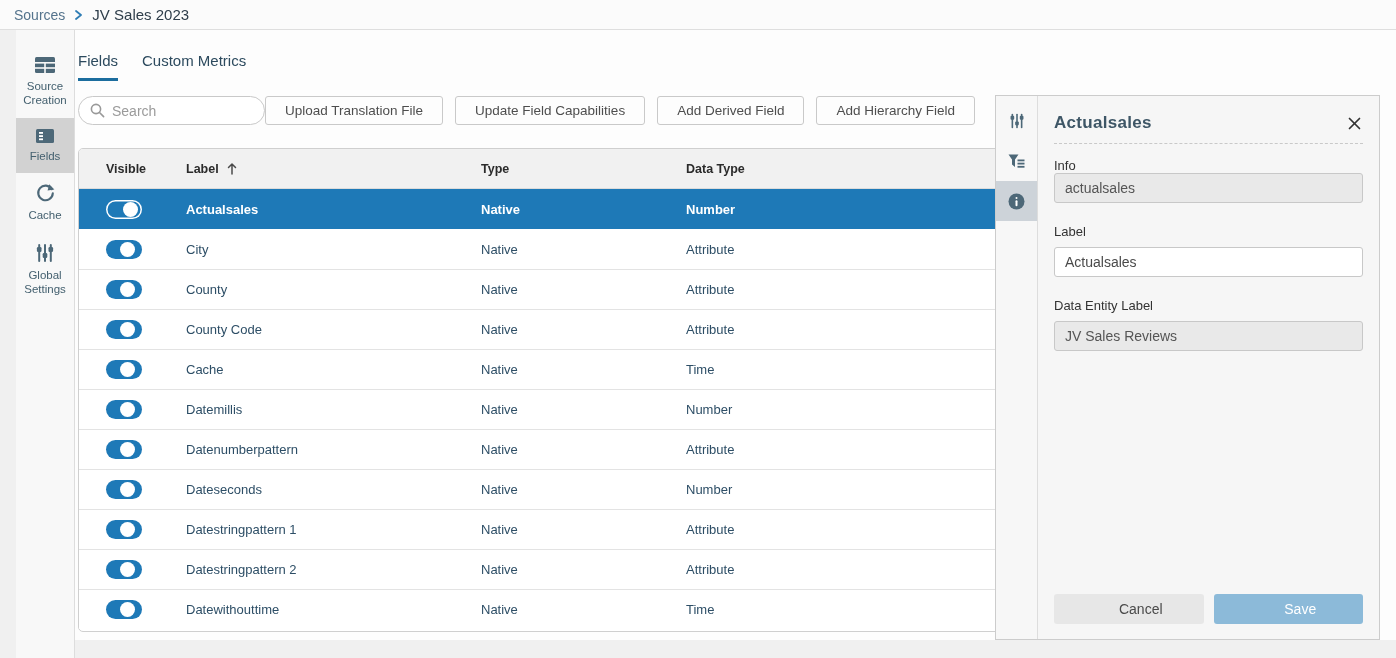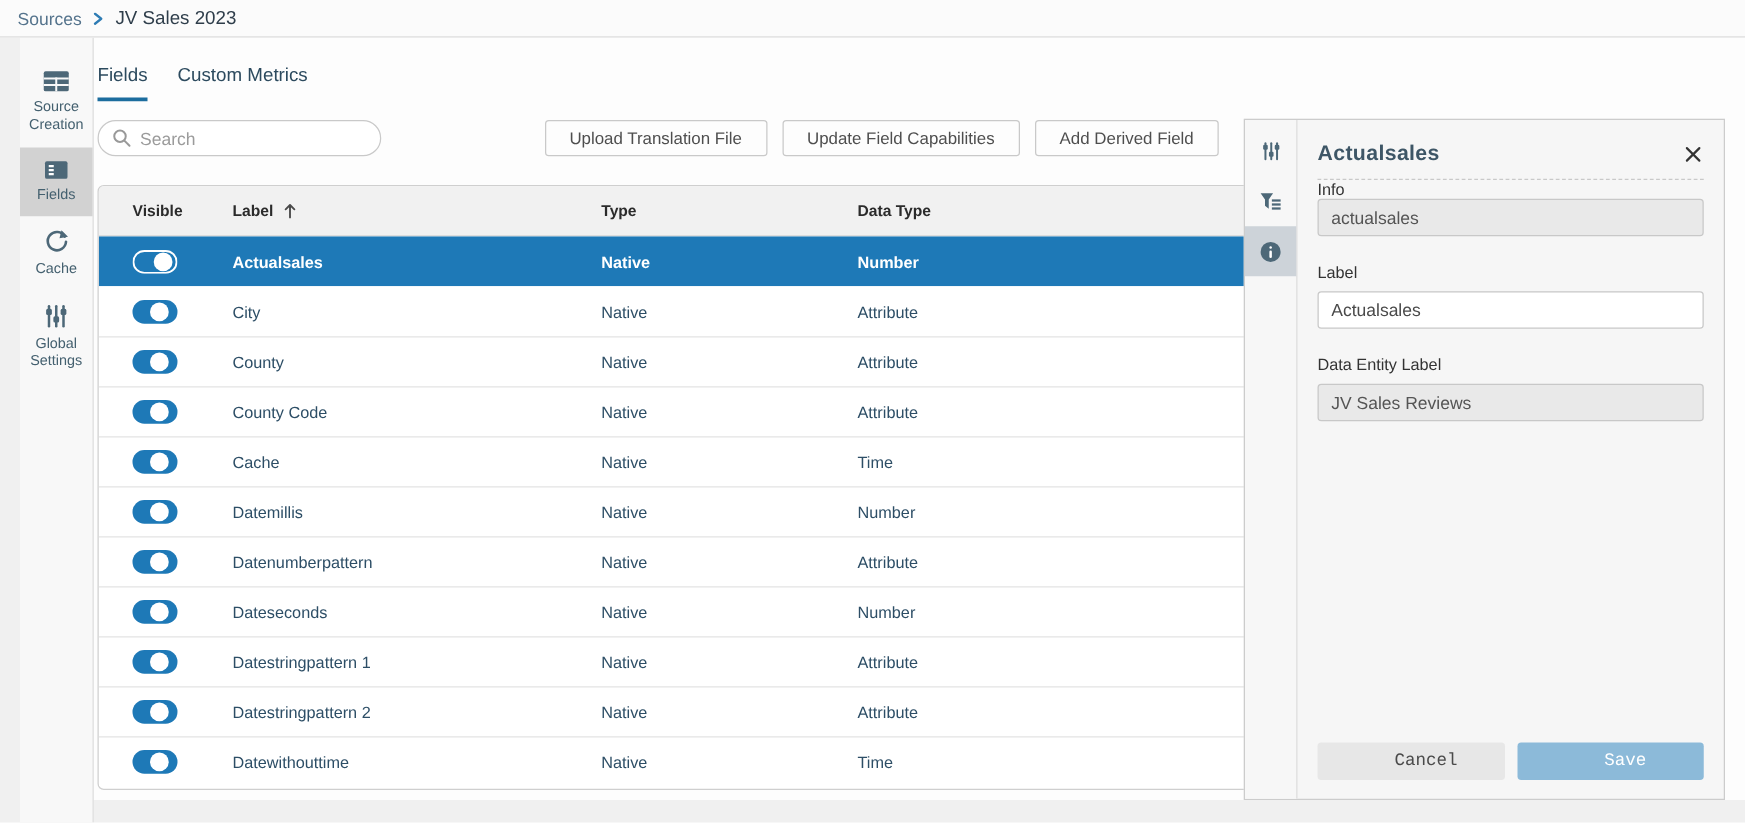--- a/index.html
+++ b/index.html
@@ -119,33 +119,33 @@
   }
   .rail-item { height:40px; display:flex; align-items:center; justify-content:center; cursor:pointer; }
   .rail-item.active { background:#cdd3d9; }
   .detail { flex:1; position:relative; padding:0 16px; }
   .detail-head {
     padding-top:17px; padding-bottom:10px; display:flex; align-items:center;
     border-bottom:1px dashed #c9c9c9;
   }
   .detail-title { font-size:17px; font-weight:600; letter-spacing:.3px; color:#3e5666; }
   .close-btn { margin-left:auto; cursor:pointer; display:flex; padding:2px; }
-  .section-title { font-size:13px; color:#333; }
+  .section-title { font-size:13px; color:#333; margin-top:14px; }
   .field-label { font-size:13px; color:#333; margin:21px 0 8px; }
   .field-input {
     width:100%; height:30px; border:1px solid #c8c8c8; border-radius:3px;
     padding:0 10px; font-size:14px; font-family:inherit; color:#4a4a4a; background:#fff;
   }
   .field-input.disabled { background:#e9e9e9; color:#555; }
   .panel-actions {
     position:absolute; bottom:15px; left:16px; right:16px; display:flex; gap:10px;
   }
   .panel-actions button {
     flex:1; height:30px; border:none; border-radius:3px; font-size:14px;
-    font-family:Liberation Mono, monospace; cursor:pointer;padding-left:24px;
+    font-family:Liberation Sans, sans-serif; cursor:pointer;padding-left:24px;
   }
   .cancel-btn { background:#e7e7e7; color:#4a4a4a; }
   .save-btn { background:#8cbad9; color:#fff; }
 </style>
 </head>
 <body>
 
 <header class="topbar">
   <span class="crumb-parent">Sources</span>
   <span class="crumb-sep">
@@ -219,20 +219,21 @@
       <input class="search-input" type="text" placeholder="Search" style="">
     </div>
     <div class="btn-group">
 
         <button class="btn">Upload Translation File</button>
 
         <button class="btn">Update Field Capabilities</button>
 
         <button class="btn">Add Derived Field</button>
 
+        <button class="btn">Add Hierarchy Field</button>
       </div>
   </div>
 
   <div class="table">
     <div class="thead">
       <div class="hcell first">Visible</div>
       <div class="hcell">
         <span>Label</span>
         <svg width="12" height="13" viewBox="0 0 12 13">
           <path d="M6 12 V2.5 M2.5 5.5 L6 2 L9.5 5.5" fill="none" stroke="#4a4a4a" stroke-width="1.5" stroke-linecap="round" stroke-linejoin="round"></path>

